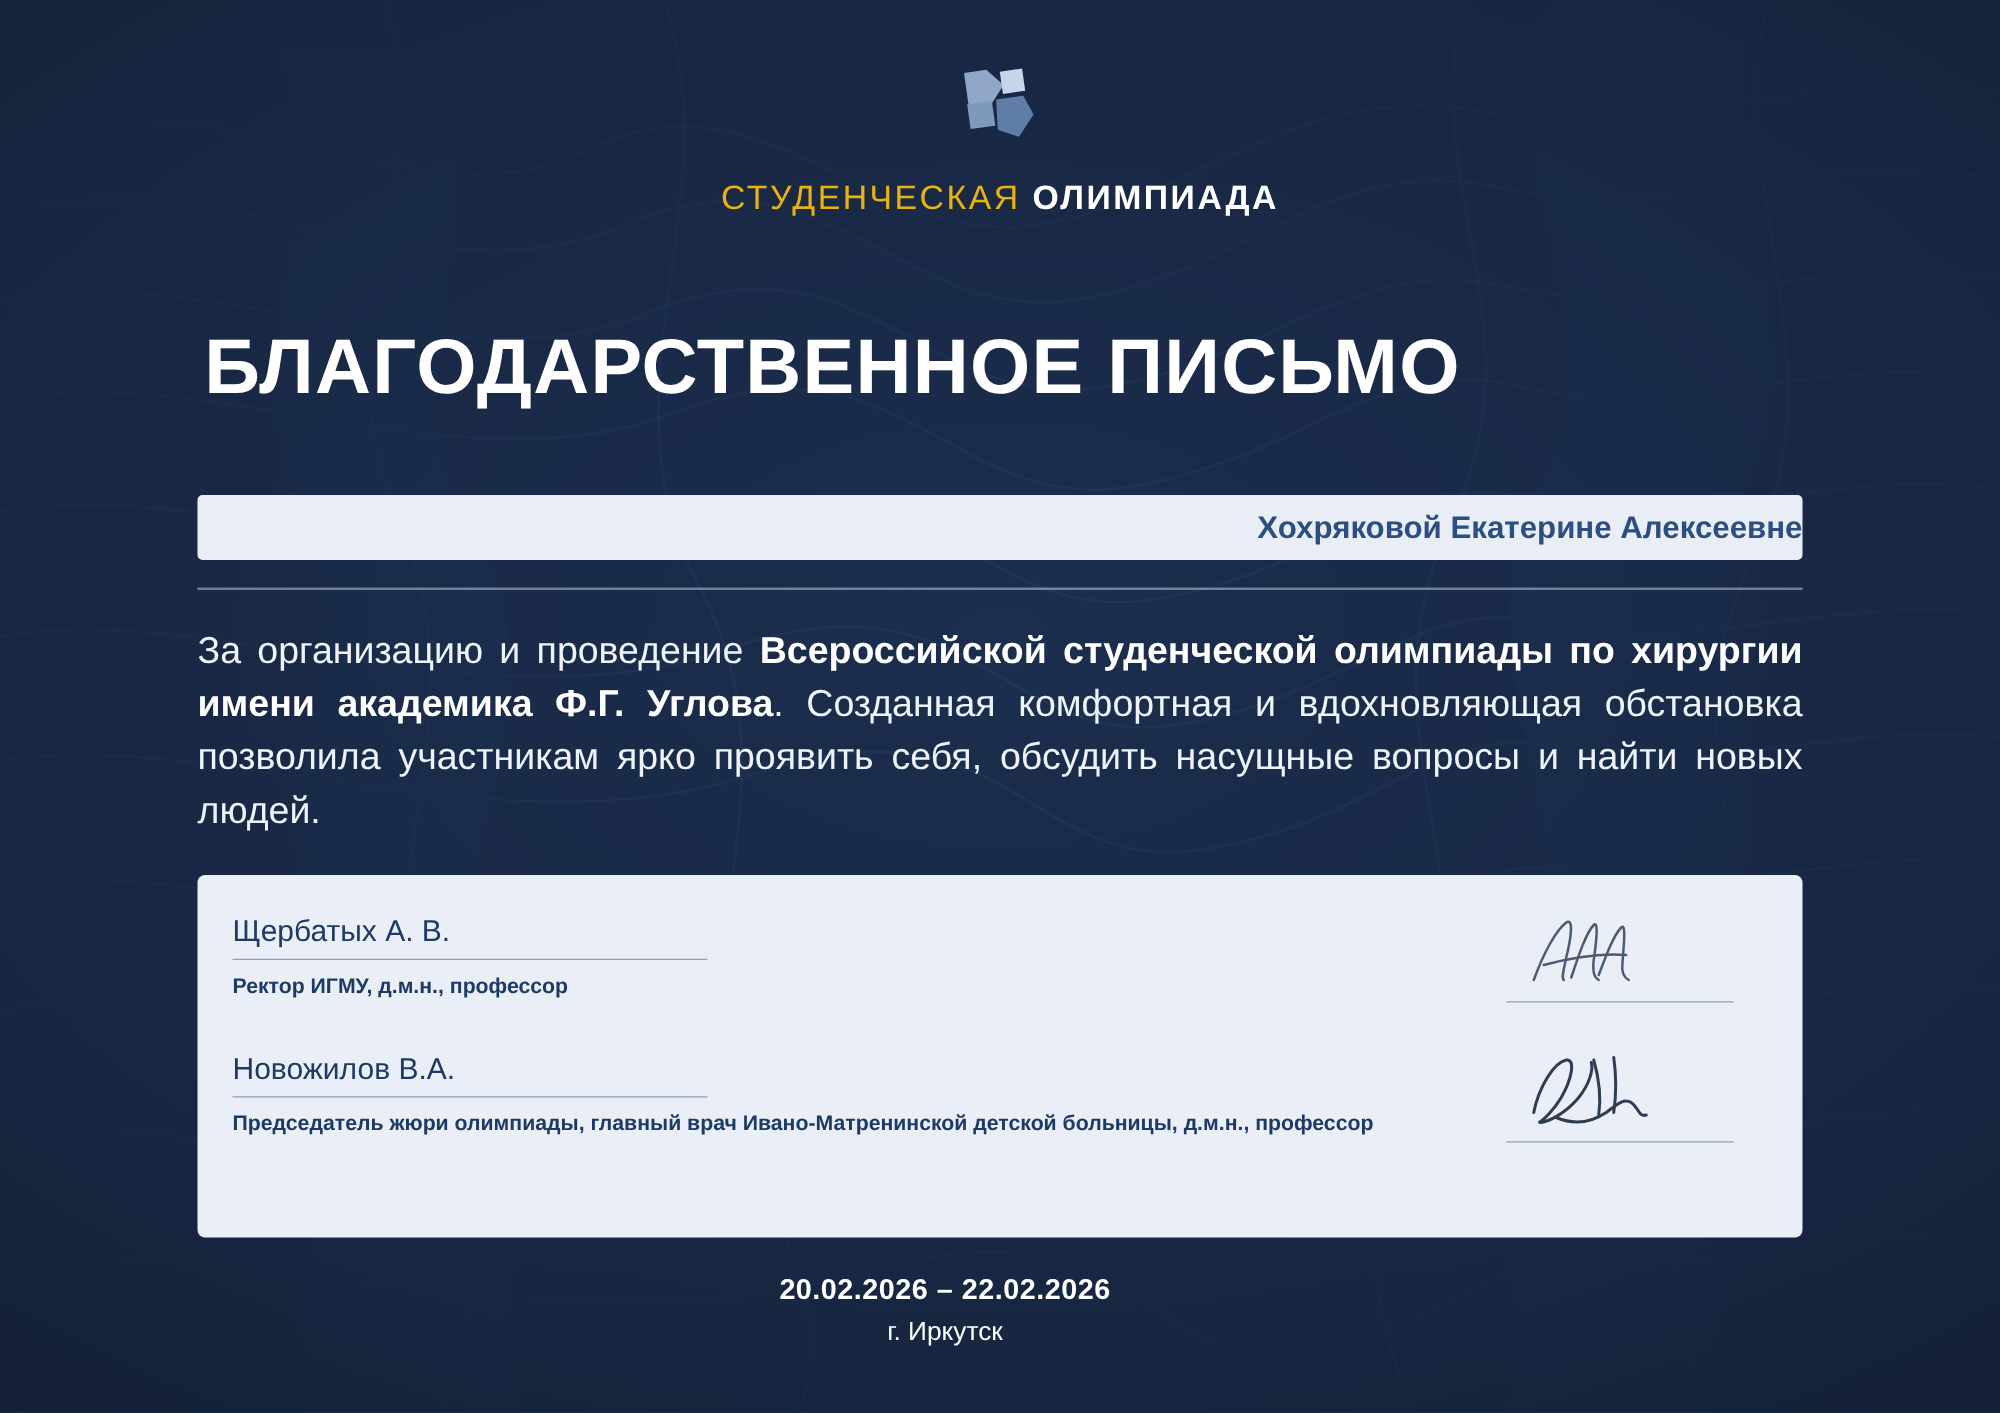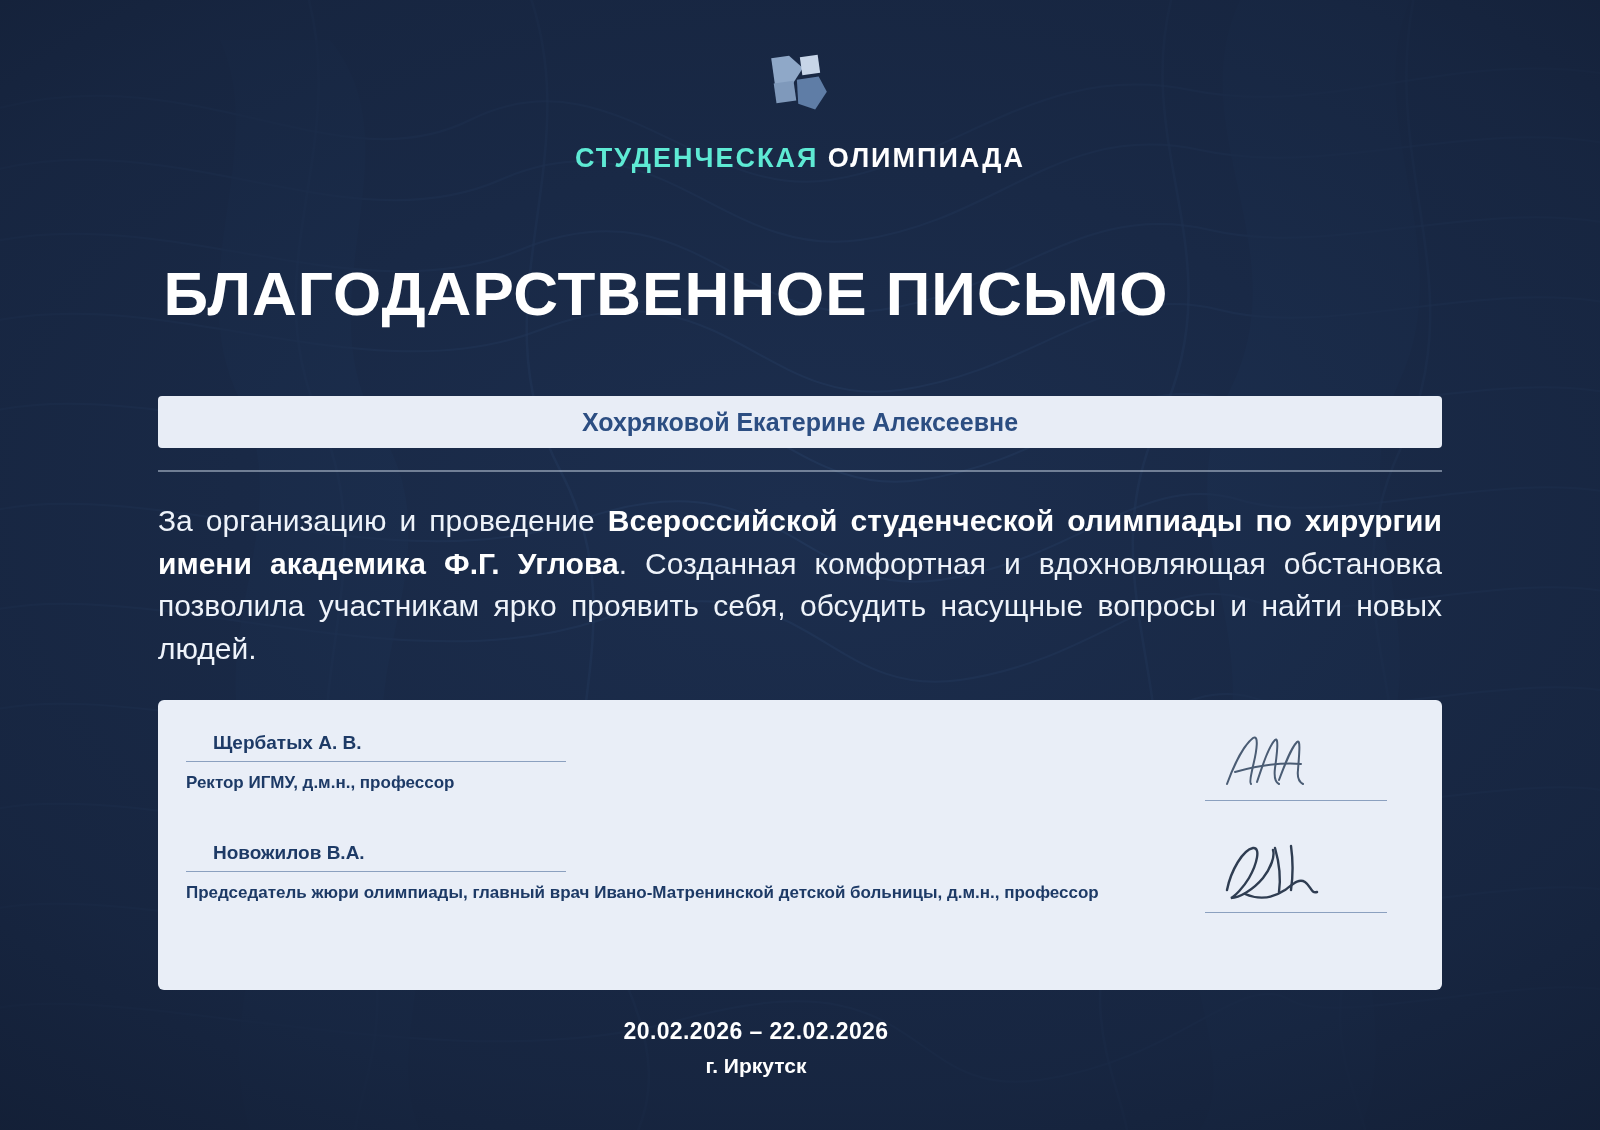--- a/index.html
+++ b/index.html
@@ -64,21 +64,21 @@
     letter-spacing: 2.0px;
   }
   .org-line-1 {
     top: 143px;
     font-size: 27px;
   }
   .org-line-2 {
     top: 180px;
     font-size: 27px;
   }
-  .org-line .thin { font-weight: 700; color: #5eead4; }
+  .org-line .thin { font-weight: 400; color: #eab308; }
   .org-line .bold { font-weight: 700; color: #ffffff; }
   .org-line .small-thin { font-weight: 400; color: #c3d0e3; font-size: 25px; }
 
   
   #doc-title {
     position: absolute;
     top: 258px;
     left: 0;
     width: 1332px;
     text-align: center;
@@ -92,21 +92,21 @@
   #name-plate {
     position: absolute;
     top: 396px;
     left: 158px;
     width: 1284px;
     height: 52px;
     background: #e8edf6;
     border-radius: 4px;
     display: flex;
     align-items: center;
-    justify-content: center;
+    justify-content: flex-end;
   }
   #recipient-name {
     color: #2c4e82;
     font-size: 25px;
     font-weight: 700;
   }
 
   #divider {
     position: absolute;
     top: 470px;
@@ -136,23 +136,22 @@
     top: 700px;
     left: 158px;
     width: 1284px;
     height: 290px;
     background: #e9eef7;
     border-radius: 6px;
   }
   .sig-block { position: absolute; left: 28px; }
   .sig-name {
     color: #1d3a66;
-    font-size: 19px;
-    font-weight: 700;
-    margin-left: 27px;
+    font-size: 24px;
+    font-weight: 400;
   }
   .sig-rule {
     width: 380px;
     height: 1px;
     background: #8ba0bf;
     margin-top: 7px;
   }
   .sig-role {
     color: #1d3a66;
     font-size: 17px;
@@ -179,21 +178,21 @@
   
   #footer {
     position: absolute;
     left: 0;
     top: 1018px;
     width: 1512px;
     text-align: center;
     color: #ffffff;
   }
   #footer-dates { font-size: 23px; font-weight: 700; letter-spacing: 0.4px; }
-  #footer-city { font-size: 21px; font-weight: 700; margin-top: 9px; }
+  #footer-city { font-size: 21px; font-weight: 400; margin-top: 9px; }
 </style>
 </head>
 <body>
 
 <div id="certificate">
 
   <svg id="topo" viewBox="0 0 1600 1130" preserveAspectRatio="none" aria-hidden="true">
     <defs>
       <linearGradient id="bgGrad" x1="0" y1="0" x2="1" y2="1">
         <stop offset="0%" stop-color="#213köp"></stop>

